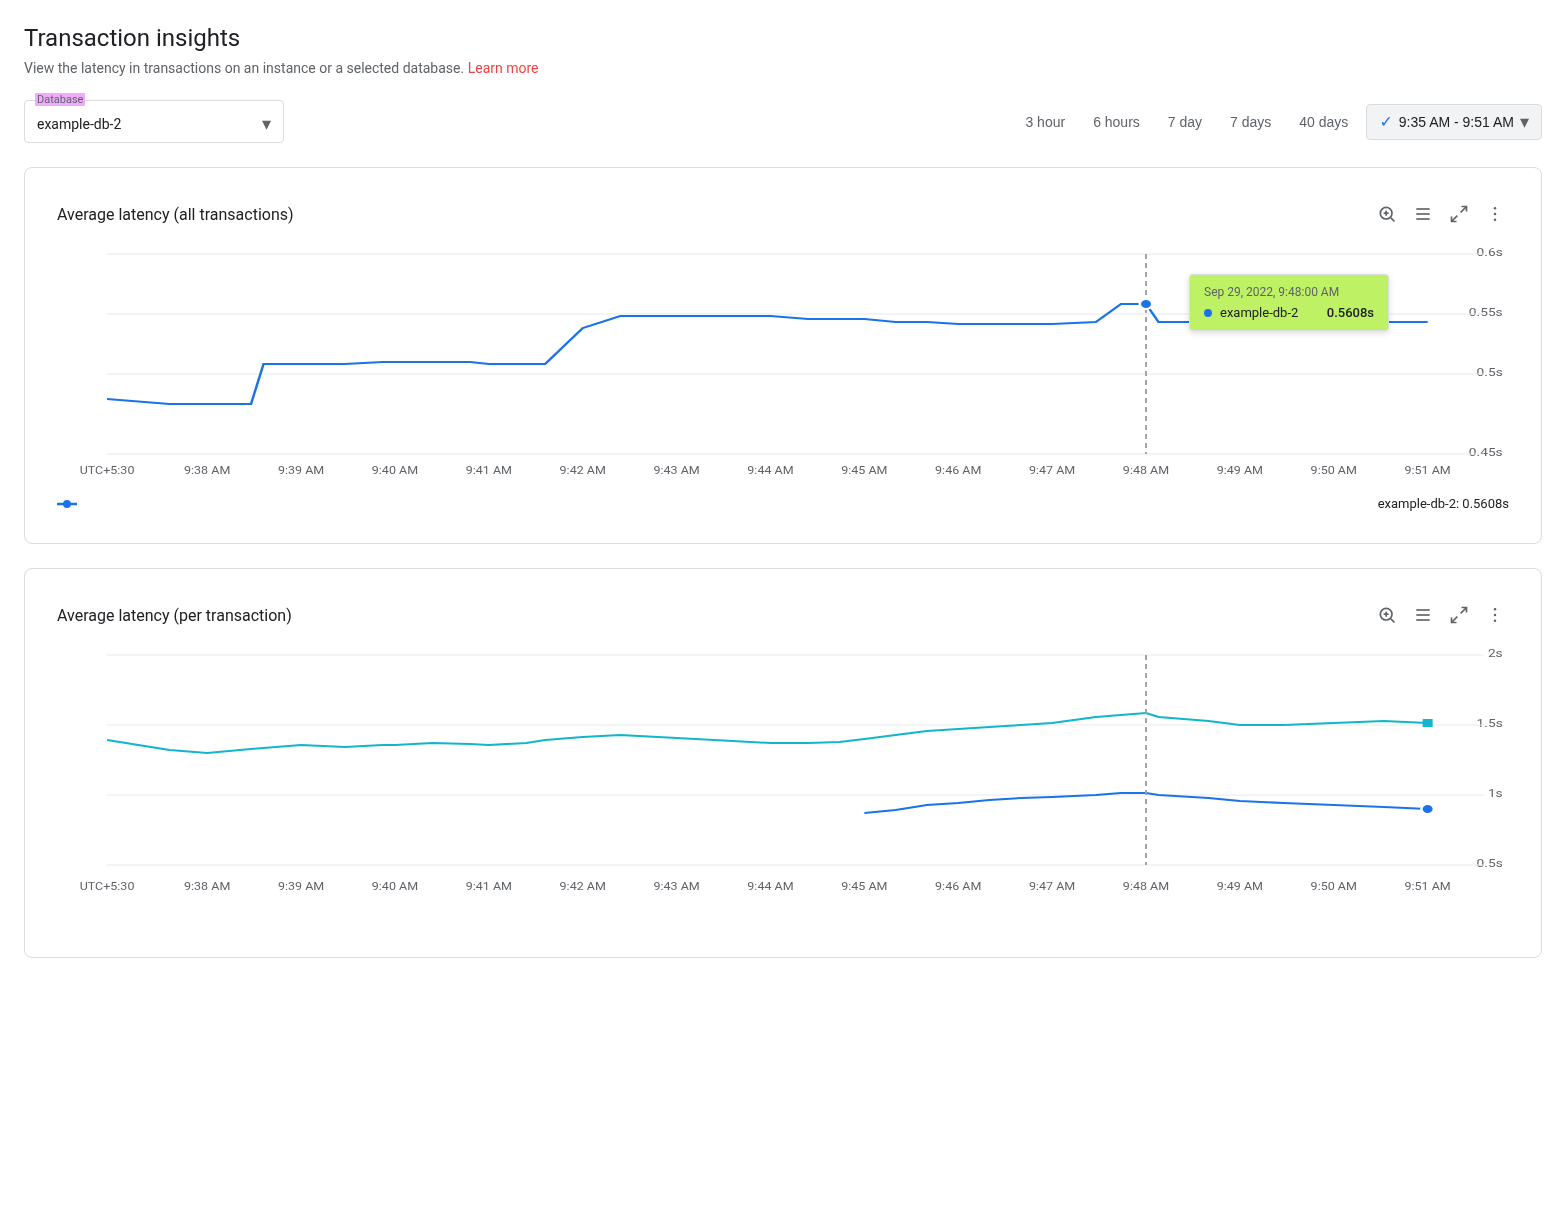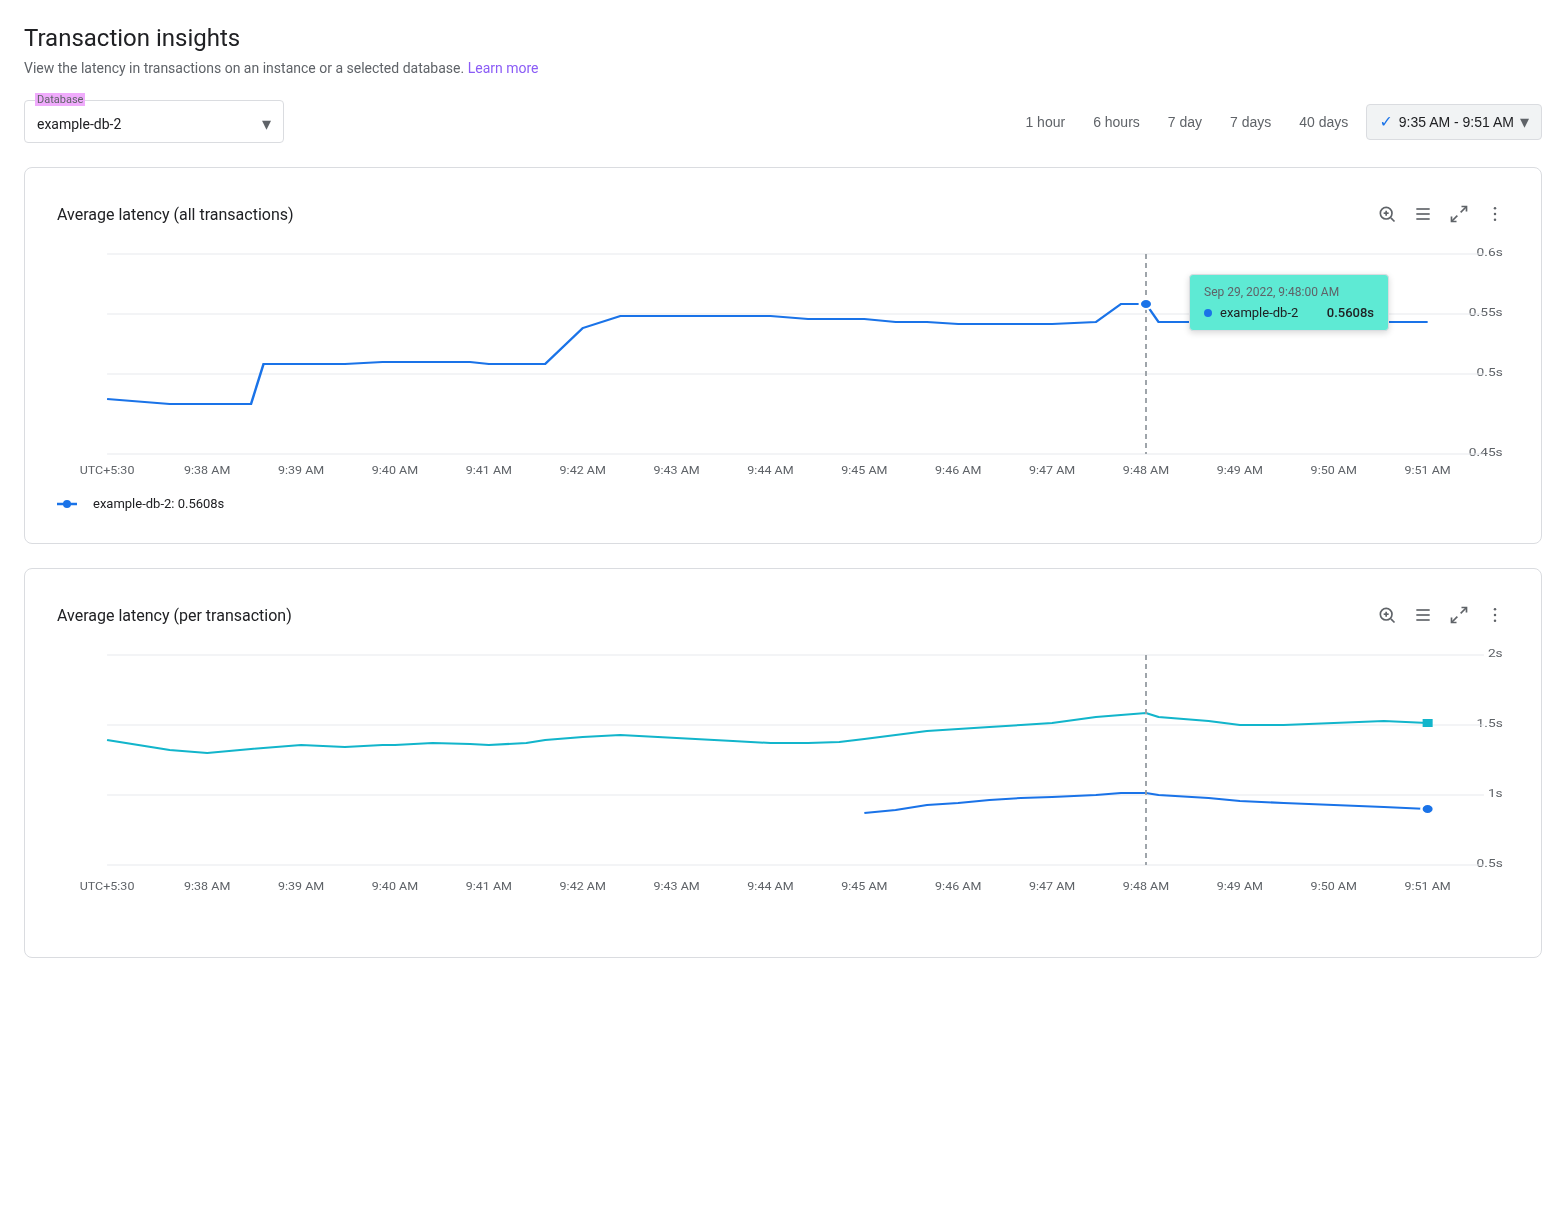--- a/index.html
+++ b/index.html
@@ -1,20 +1,20 @@
 <!DOCTYPE html>
 <html><head>
   <meta charset="utf-8">
   <style>
     * { box-sizing: border-box; margin: 0; padding: 0; }
     body { font-family: 'Google Sans', Roboto, Arial, sans-serif; background: #fff; color: #202124; font-size: 14px; padding: 24px; }
     
     .page-title { font-size: 24px; font-weight: 400; margin-bottom: 8px; }
     .page-subtitle { font-size: 14px; color: #5f6368; margin-bottom: 24px; }
-    .page-subtitle a { color: #8b5cf6; text-decoration: none; }
+    .page-subtitle a { color: #ef4444; text-decoration: none; }
     
     .controls-row { display: flex; align-items: center; justify-content: space-between; margin-bottom: 24px; }
     
     .database-select-wrapper { border: 1px solid #dadce0; border-radius: 4px; padding: 4px 12px; position: relative; min-width: 260px; }
     .database-select-label { font-size: 11px; color: #5f6368; position: absolute; top: -8px; left: 10px; background: #f0abfc; padding: 0 2px; }
     .database-select-value { display: flex; align-items: center; justify-content: space-between; padding: 8px 0 4px; font-size: 14px; cursor: pointer; }
     .dropdown-arrow { font-size: 18px; color: #5f6368; }
     
     .time-controls { display: flex; align-items: center; gap: 8px; }
     .time-btn { background: none; border: none; cursor: pointer; font-size: 14px; color: #5f6368; padding: 6px 10px; border-radius: 4px; }
@@ -25,23 +25,23 @@
     .chart-card { border: 1px solid #dadce0; border-radius: 8px; padding: 32px; margin-bottom: 24px; }
     .chart-header { display: flex; align-items: center; justify-content: space-between; margin-bottom: 16px; }
     .chart-title { font-size: 16px; font-weight: 400; color: #202124; }
     .chart-actions { display: flex; gap: 8px; }
     .chart-action-btn { background: none; border: none; cursor: pointer; color: #5f6368; font-size: 18px; padding: 4px; border-radius: 4px; display: flex; align-items: center; }
     
     .chart-area { position: relative; width: 100%; height: 240px; }
     
     .chart-svg { width: 100%; height: 100%; }
     
-    .chart-legend { display: flex; align-items: center; gap: 8px; margin-top: 12px; font-size: 13px; color: #202124; }
-    
-    .tooltip-box { position: absolute; background: #5eead4; border: 1px solid #dadce0; border-radius: 4px; padding: 10px 14px; box-shadow: 0 2px 6px rgba(0,0,0,0.15); font-size: 13px; pointer-events: none; }
+    .chart-legend { display: flex; align-items: center; gap: 8px; margin-top: 12px; font-size: 13px; color: #202124; justify-content: space-between; }
+    
+    .tooltip-box { position: absolute; background: #bef264; border: 1px solid #dadce0; border-radius: 4px; padding: 10px 14px; box-shadow: 0 2px 6px rgba(0,0,0,0.15); font-size: 13px; pointer-events: none; }
     .tooltip-title { color: #5f6368; margin-bottom: 6px; font-size: 12px; }
     .tooltip-row { display: flex; align-items: center; gap: 8px; }
     .tooltip-dot { width: 8px; height: 8px; border-radius: 50%; background: #1a73e8; border: 2px solid #1a73e8; }
     .tooltip-value { font-weight: 500; margin-left: auto; padding-left: 20px; }
     
     .axis-label { font-size: 11px; fill: #5f6368; }
     .grid-line { stroke: #e8eaed; stroke-width: 1; }
     .chart-line { fill: none; stroke-width: 2; }
   </style>
 </head>
@@ -57,21 +57,21 @@
 
   <div class="database-select-wrapper">
     <span class="database-select-label">Database</span>
     <div class="database-select-value">
       <span>example-db-2</span>
       <span class="dropdown-arrow">▾</span>
     </div>
   </div>
 
   <div class="time-controls">
-    <button class="time-btn">1 hour</button>
+    <button class="time-btn">3 hour</button>
     <button class="time-btn">6 hours</button>
     <button class="time-btn">7 day</button>
     <button class="time-btn">7 days</button>
     <button class="time-btn">40 days</button>
     <button class="time-range-btn">
       <span class="check">✓</span>
       <span>9:35 AM - 9:51 AM</span>
       <span class="arrow-down">▾</span>
     </button>
   </div>

